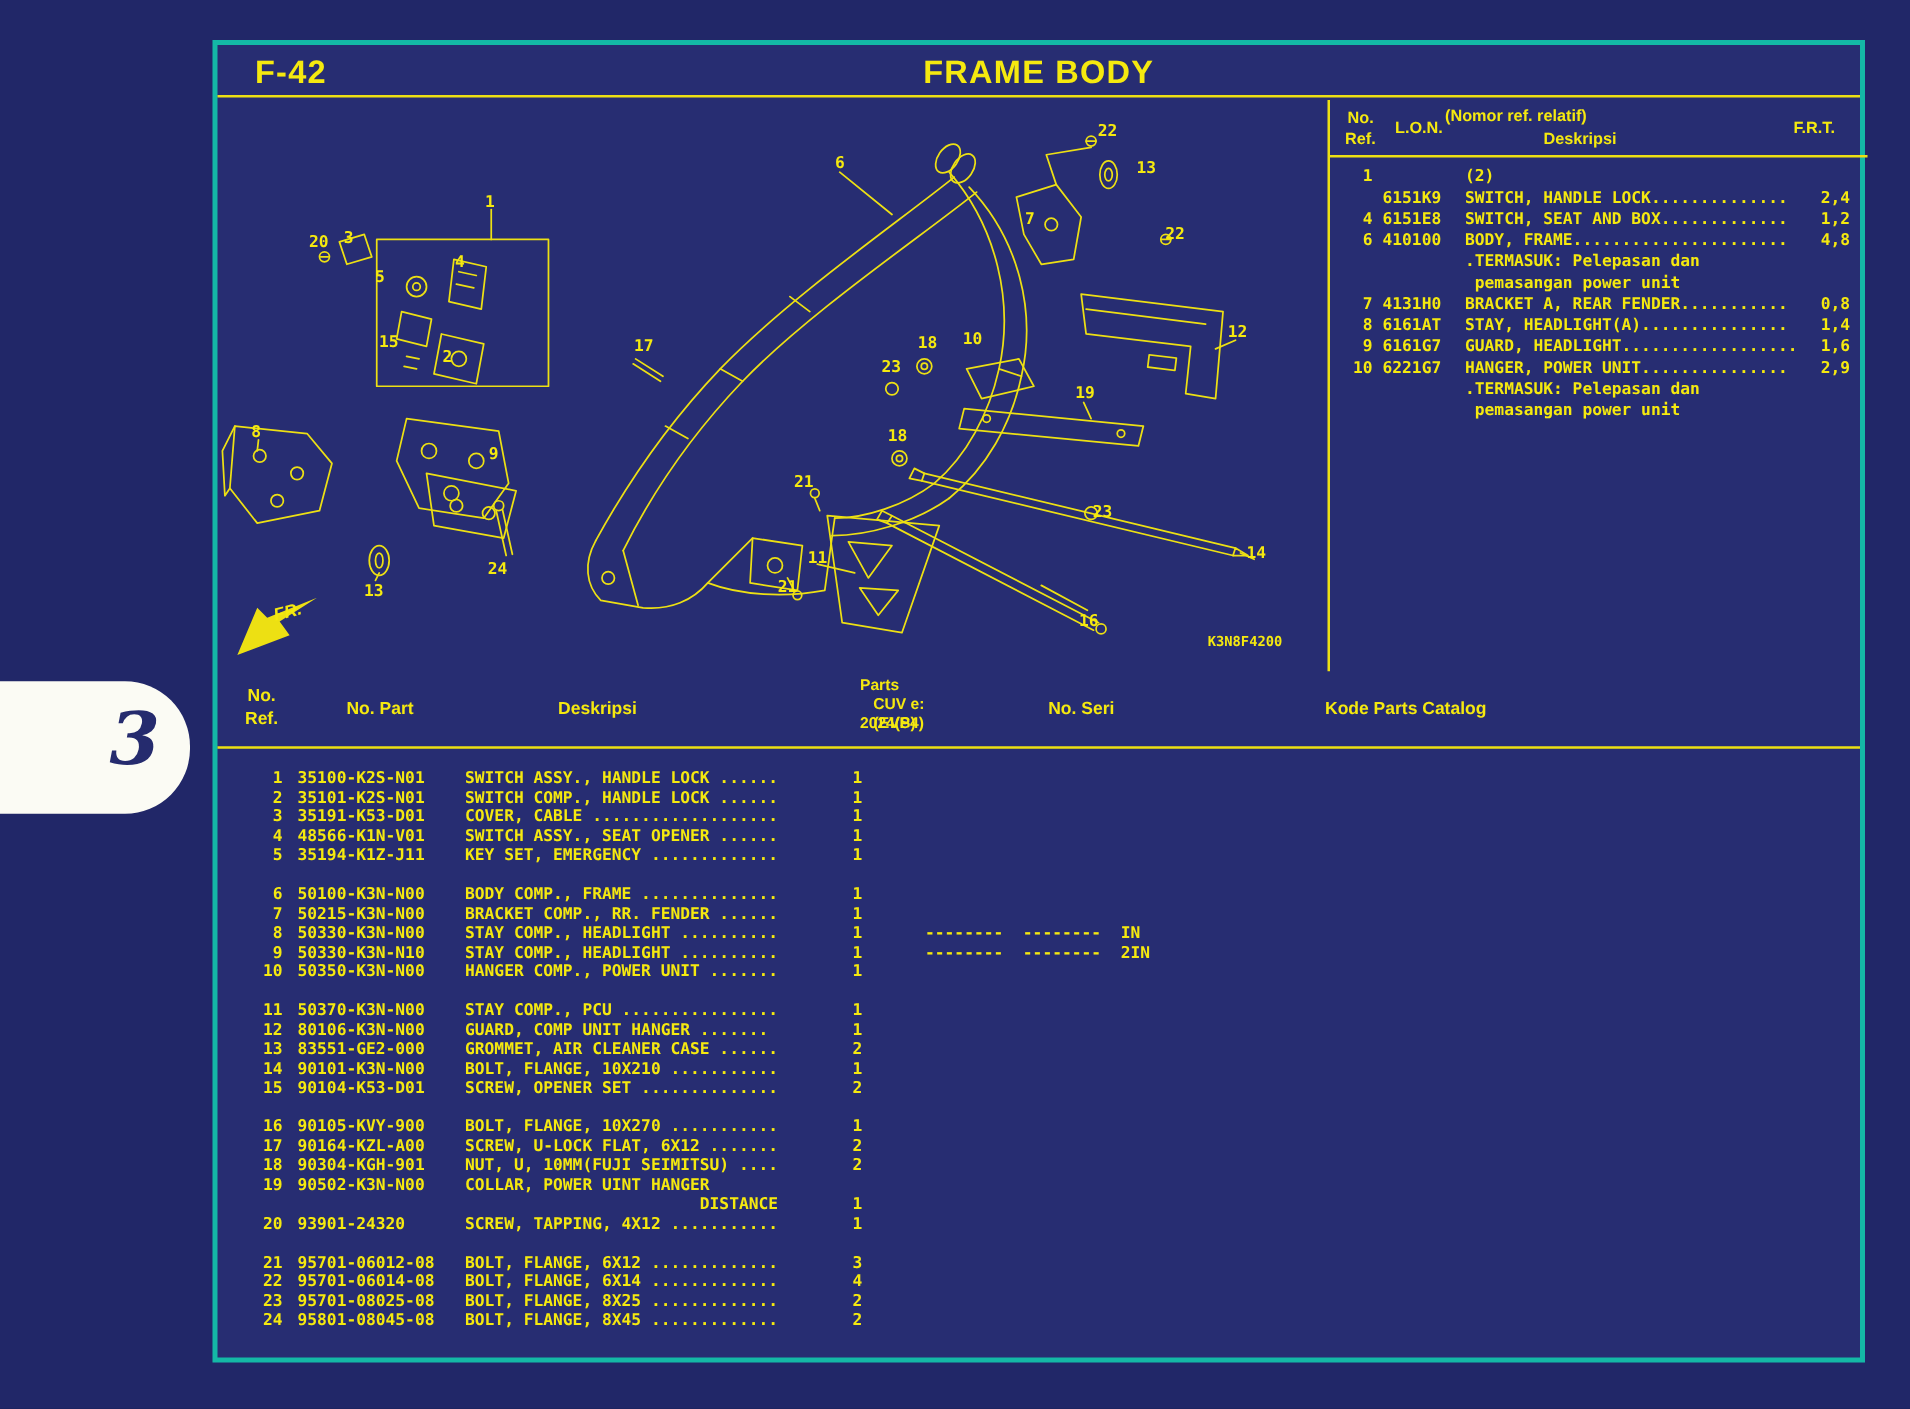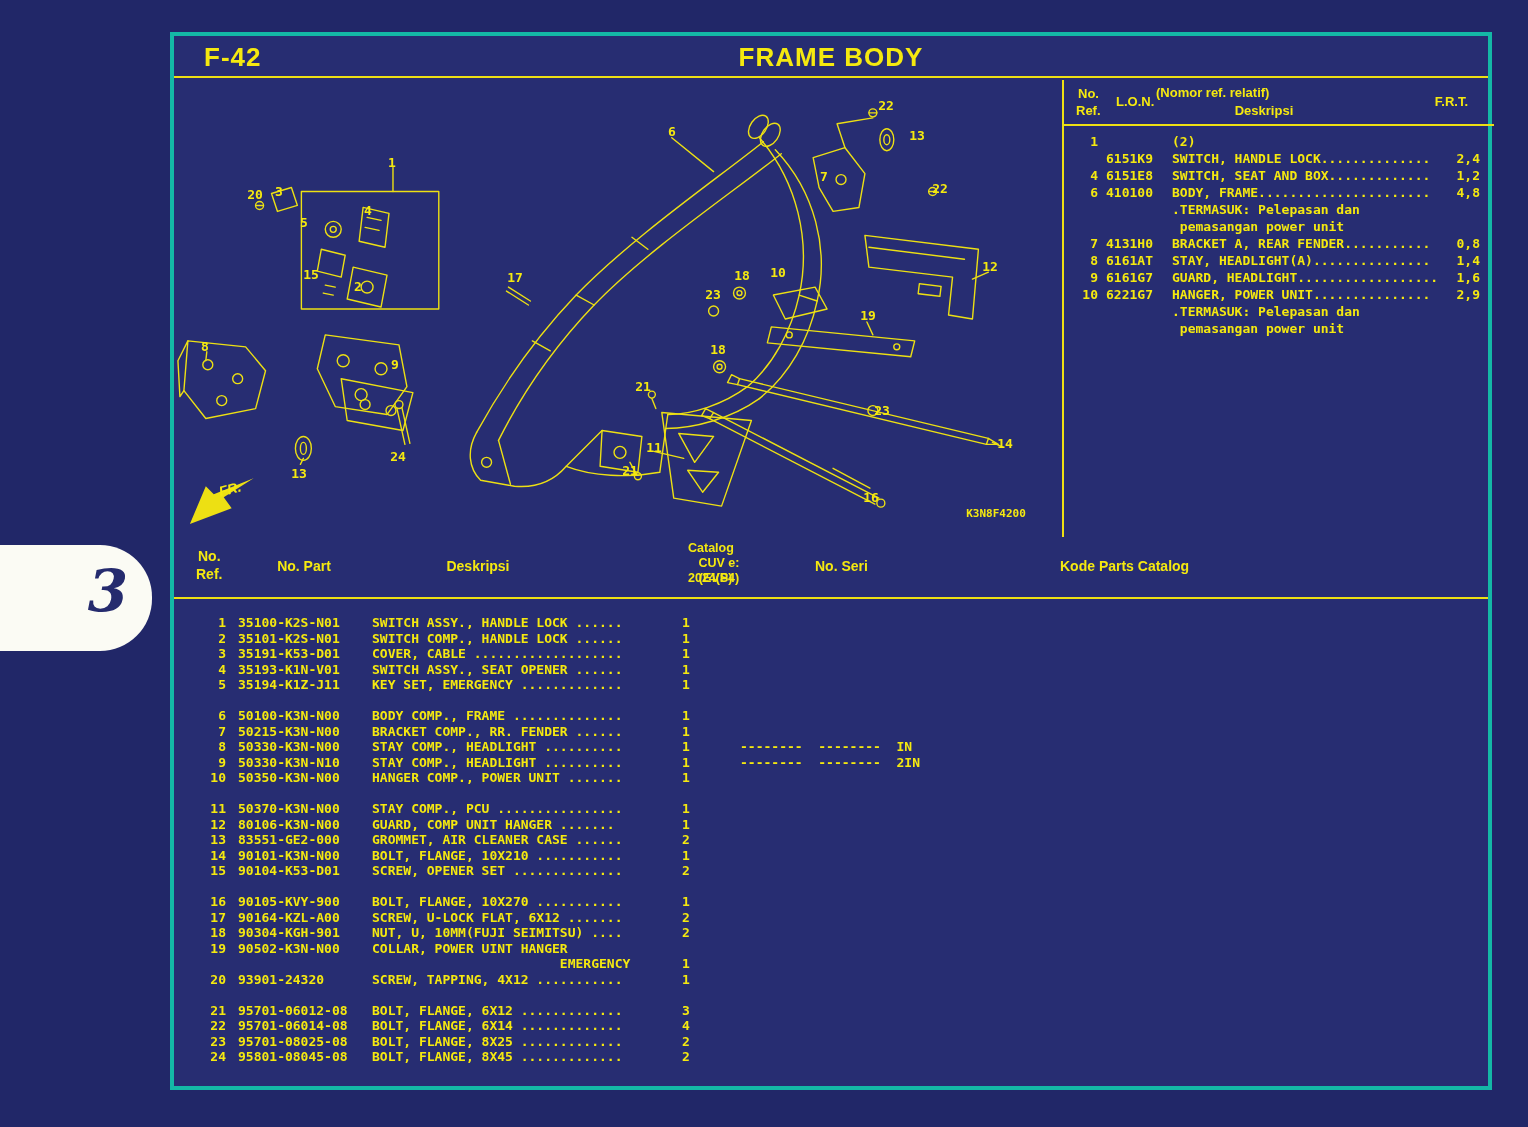--- a/index.html
+++ b/index.html
@@ -36,21 +36,21 @@
   .lc-desc{width:276px}
   .lc-frt{width:32px;text-align:right}
   
   .pt-hdr{position:absolute;left:0;top:503px;width:100%;height:60px;border-bottom:2px solid #ede013;
           color:#f5e90f;font-weight:bold;font-size:14px}
   .pt-hdr span{position:absolute}
   .ph-no{left:24px;top:9px}.ph-ref{left:22px;top:27px}
   .ph-part{left:60px;top:19px;width:140px;text-align:center}
   .ph-desk{left:229px;top:19px;width:150px;text-align:center}
   .ph-qty{left:452px;top:2px;width:124px;text-align:center;line-height:15px;font-size:12.5px}
-  .ph-seri{left:641px;top:19px;width:100px;}
+  .ph-seri{left:641px;top:19px;width:100px;text-align:center}
   .ph-cat{left:886px;top:19px;width:240px;}
   .pt-body{position:absolute;left:0;top:565px;width:100%;padding:14px 0 0 22px;
            font:bold 13px "DejaVu Sans Mono",monospace;color:#f5e90f}
   .pt-row{display:flex;line-height:15.5px;white-space:pre}
   .pt-row.spacer{height:15.5px}
   .pc-ref{width:30px;text-align:right;margin-right:12px}
   .pc-part{width:134px}
   .pc-desc{width:270px}
   .pc-qty{width:88px;text-align:center}
   .pc-seri{width:224px;margin-left:10px}
@@ -242,52 +242,52 @@
           <div class="lon-row"><span class="lc-ref"></span><span class="lc-lon"></span><span class="lc-desc"> pemasangan power unit</span><span class="lc-frt"></span></div>
         </div>
     </div>
 
     <div class="pt-hdr">
       <span class="ph-no">No.</span>
       <span class="ph-ref">Ref.</span>
       <span class="ph-part">No. Part</span>
       <span class="ph-desk">Deskripsi</span>
       <span class="ph-qty">
-        <span>Catalog</span><br>
+        <span>Parts</span><br>
         <span>CUV e:(EVP4)</span><br>
         <span>2024(S)</span>
       </span>
       <span class="ph-seri">No. Seri</span>
       <span class="ph-cat">Kode Parts Catalog</span>
     </div>
 
     <div class="pt-body">
         <div class="pt-row"><span class="pc-ref">1</span><span class="pc-part">35100-K2S-N01</span><span class="pc-desc">SWITCH ASSY., HANDLE LOCK ......</span><span class="pc-qty">1</span><span class="pc-seri"></span></div>
         <div class="pt-row"><span class="pc-ref">2</span><span class="pc-part">35101-K2S-N01</span><span class="pc-desc">SWITCH COMP., HANDLE LOCK ......</span><span class="pc-qty">1</span><span class="pc-seri"></span></div>
         <div class="pt-row"><span class="pc-ref">3</span><span class="pc-part">35191-K53-D01</span><span class="pc-desc">COVER, CABLE ...................</span><span class="pc-qty">1</span><span class="pc-seri"></span></div>
-        <div class="pt-row"><span class="pc-ref">4</span><span class="pc-part">35193-K1N-V01</span><span class="pc-desc">SWITCH ASSY., SEAT OPENER ......</span><span class="pc-qty">1</span><span class="pc-seri"></span></div>
+        <div class="pt-row"><span class="pc-ref">4</span><span class="pc-part">48566-K1N-V01</span><span class="pc-desc">SWITCH ASSY., SEAT OPENER ......</span><span class="pc-qty">1</span><span class="pc-seri"></span></div>
         <div class="pt-row"><span class="pc-ref">5</span><span class="pc-part">35194-K1Z-J11</span><span class="pc-desc">KEY SET, EMERGENCY .............</span><span class="pc-qty">1</span><span class="pc-seri"></span></div>
         <div class="pt-row spacer"></div>
         <div class="pt-row"><span class="pc-ref">6</span><span class="pc-part">50100-K3N-N00</span><span class="pc-desc">BODY COMP., FRAME ..............</span><span class="pc-qty">1</span><span class="pc-seri"></span></div>
         <div class="pt-row"><span class="pc-ref">7</span><span class="pc-part">50215-K3N-N00</span><span class="pc-desc">BRACKET COMP., RR. FENDER ......</span><span class="pc-qty">1</span><span class="pc-seri"></span></div>
         <div class="pt-row"><span class="pc-ref">8</span><span class="pc-part">50330-K3N-N00</span><span class="pc-desc">STAY COMP., HEADLIGHT ..........</span><span class="pc-qty">1</span><span class="pc-seri">--------  --------  IN</span></div>
         <div class="pt-row"><span class="pc-ref">9</span><span class="pc-part">50330-K3N-N10</span><span class="pc-desc">STAY COMP., HEADLIGHT ..........</span><span class="pc-qty">1</span><span class="pc-seri">--------  --------  2IN</span></div>
         <div class="pt-row"><span class="pc-ref">10</span><span class="pc-part">50350-K3N-N00</span><span class="pc-desc">HANGER COMP., POWER UNIT .......</span><span class="pc-qty">1</span><span class="pc-seri"></span></div>
         <div class="pt-row spacer"></div>
         <div class="pt-row"><span class="pc-ref">11</span><span class="pc-part">50370-K3N-N00</span><span class="pc-desc">STAY COMP., PCU ................</span><span class="pc-qty">1</span><span class="pc-seri"></span></div>
         <div class="pt-row"><span class="pc-ref">12</span><span class="pc-part">80106-K3N-N00</span><span class="pc-desc">GUARD, COMP UNIT HANGER .......</span><span class="pc-qty">1</span><span class="pc-seri"></span></div>
         <div class="pt-row"><span class="pc-ref">13</span><span class="pc-part">83551-GE2-000</span><span class="pc-desc">GROMMET, AIR CLEANER CASE ......</span><span class="pc-qty">2</span><span class="pc-seri"></span></div>
         <div class="pt-row"><span class="pc-ref">14</span><span class="pc-part">90101-K3N-N00</span><span class="pc-desc">BOLT, FLANGE, 10X210 ...........</span><span class="pc-qty">1</span><span class="pc-seri"></span></div>
         <div class="pt-row"><span class="pc-ref">15</span><span class="pc-part">90104-K53-D01</span><span class="pc-desc">SCREW, OPENER SET ..............</span><span class="pc-qty">2</span><span class="pc-seri"></span></div>
         <div class="pt-row spacer"></div>
         <div class="pt-row"><span class="pc-ref">16</span><span class="pc-part">90105-KVY-900</span><span class="pc-desc">BOLT, FLANGE, 10X270 ...........</span><span class="pc-qty">1</span><span class="pc-seri"></span></div>
         <div class="pt-row"><span class="pc-ref">17</span><span class="pc-part">90164-KZL-A00</span><span class="pc-desc">SCREW, U-LOCK FLAT, 6X12 .......</span><span class="pc-qty">2</span><span class="pc-seri"></span></div>
         <div class="pt-row"><span class="pc-ref">18</span><span class="pc-part">90304-KGH-901</span><span class="pc-desc">NUT, U, 10MM(FUJI SEIMITSU) ....</span><span class="pc-qty">2</span><span class="pc-seri"></span></div>
         <div class="pt-row"><span class="pc-ref">19</span><span class="pc-part">90502-K3N-N00</span><span class="pc-desc">COLLAR, POWER UINT HANGER</span><span class="pc-qty"></span><span class="pc-seri"></span></div>
-        <div class="pt-row"><span class="pc-ref"></span><span class="pc-part"></span><span class="pc-desc">                        EMERGENCY</span><span class="pc-qty">1</span><span class="pc-seri"></span></div>
+        <div class="pt-row"><span class="pc-ref"></span><span class="pc-part"></span><span class="pc-desc">                        DISTANCE</span><span class="pc-qty">1</span><span class="pc-seri"></span></div>
         <div class="pt-row"><span class="pc-ref">20</span><span class="pc-part">93901-24320</span><span class="pc-desc">SCREW, TAPPING, 4X12 ...........</span><span class="pc-qty">1</span><span class="pc-seri"></span></div>
         <div class="pt-row spacer"></div>
         <div class="pt-row"><span class="pc-ref">21</span><span class="pc-part">95701-06012-08</span><span class="pc-desc">BOLT, FLANGE, 6X12 .............</span><span class="pc-qty">3</span><span class="pc-seri"></span></div>
         <div class="pt-row"><span class="pc-ref">22</span><span class="pc-part">95701-06014-08</span><span class="pc-desc">BOLT, FLANGE, 6X14 .............</span><span class="pc-qty">4</span><span class="pc-seri"></span></div>
         <div class="pt-row"><span class="pc-ref">23</span><span class="pc-part">95701-08025-08</span><span class="pc-desc">BOLT, FLANGE, 8X25 .............</span><span class="pc-qty">2</span><span class="pc-seri"></span></div>
         <div class="pt-row"><span class="pc-ref">24</span><span class="pc-part">95801-08045-08</span><span class="pc-desc">BOLT, FLANGE, 8X45 .............</span><span class="pc-qty">2</span><span class="pc-seri"></span></div>
       </div>
 
   </div>
 </div>

